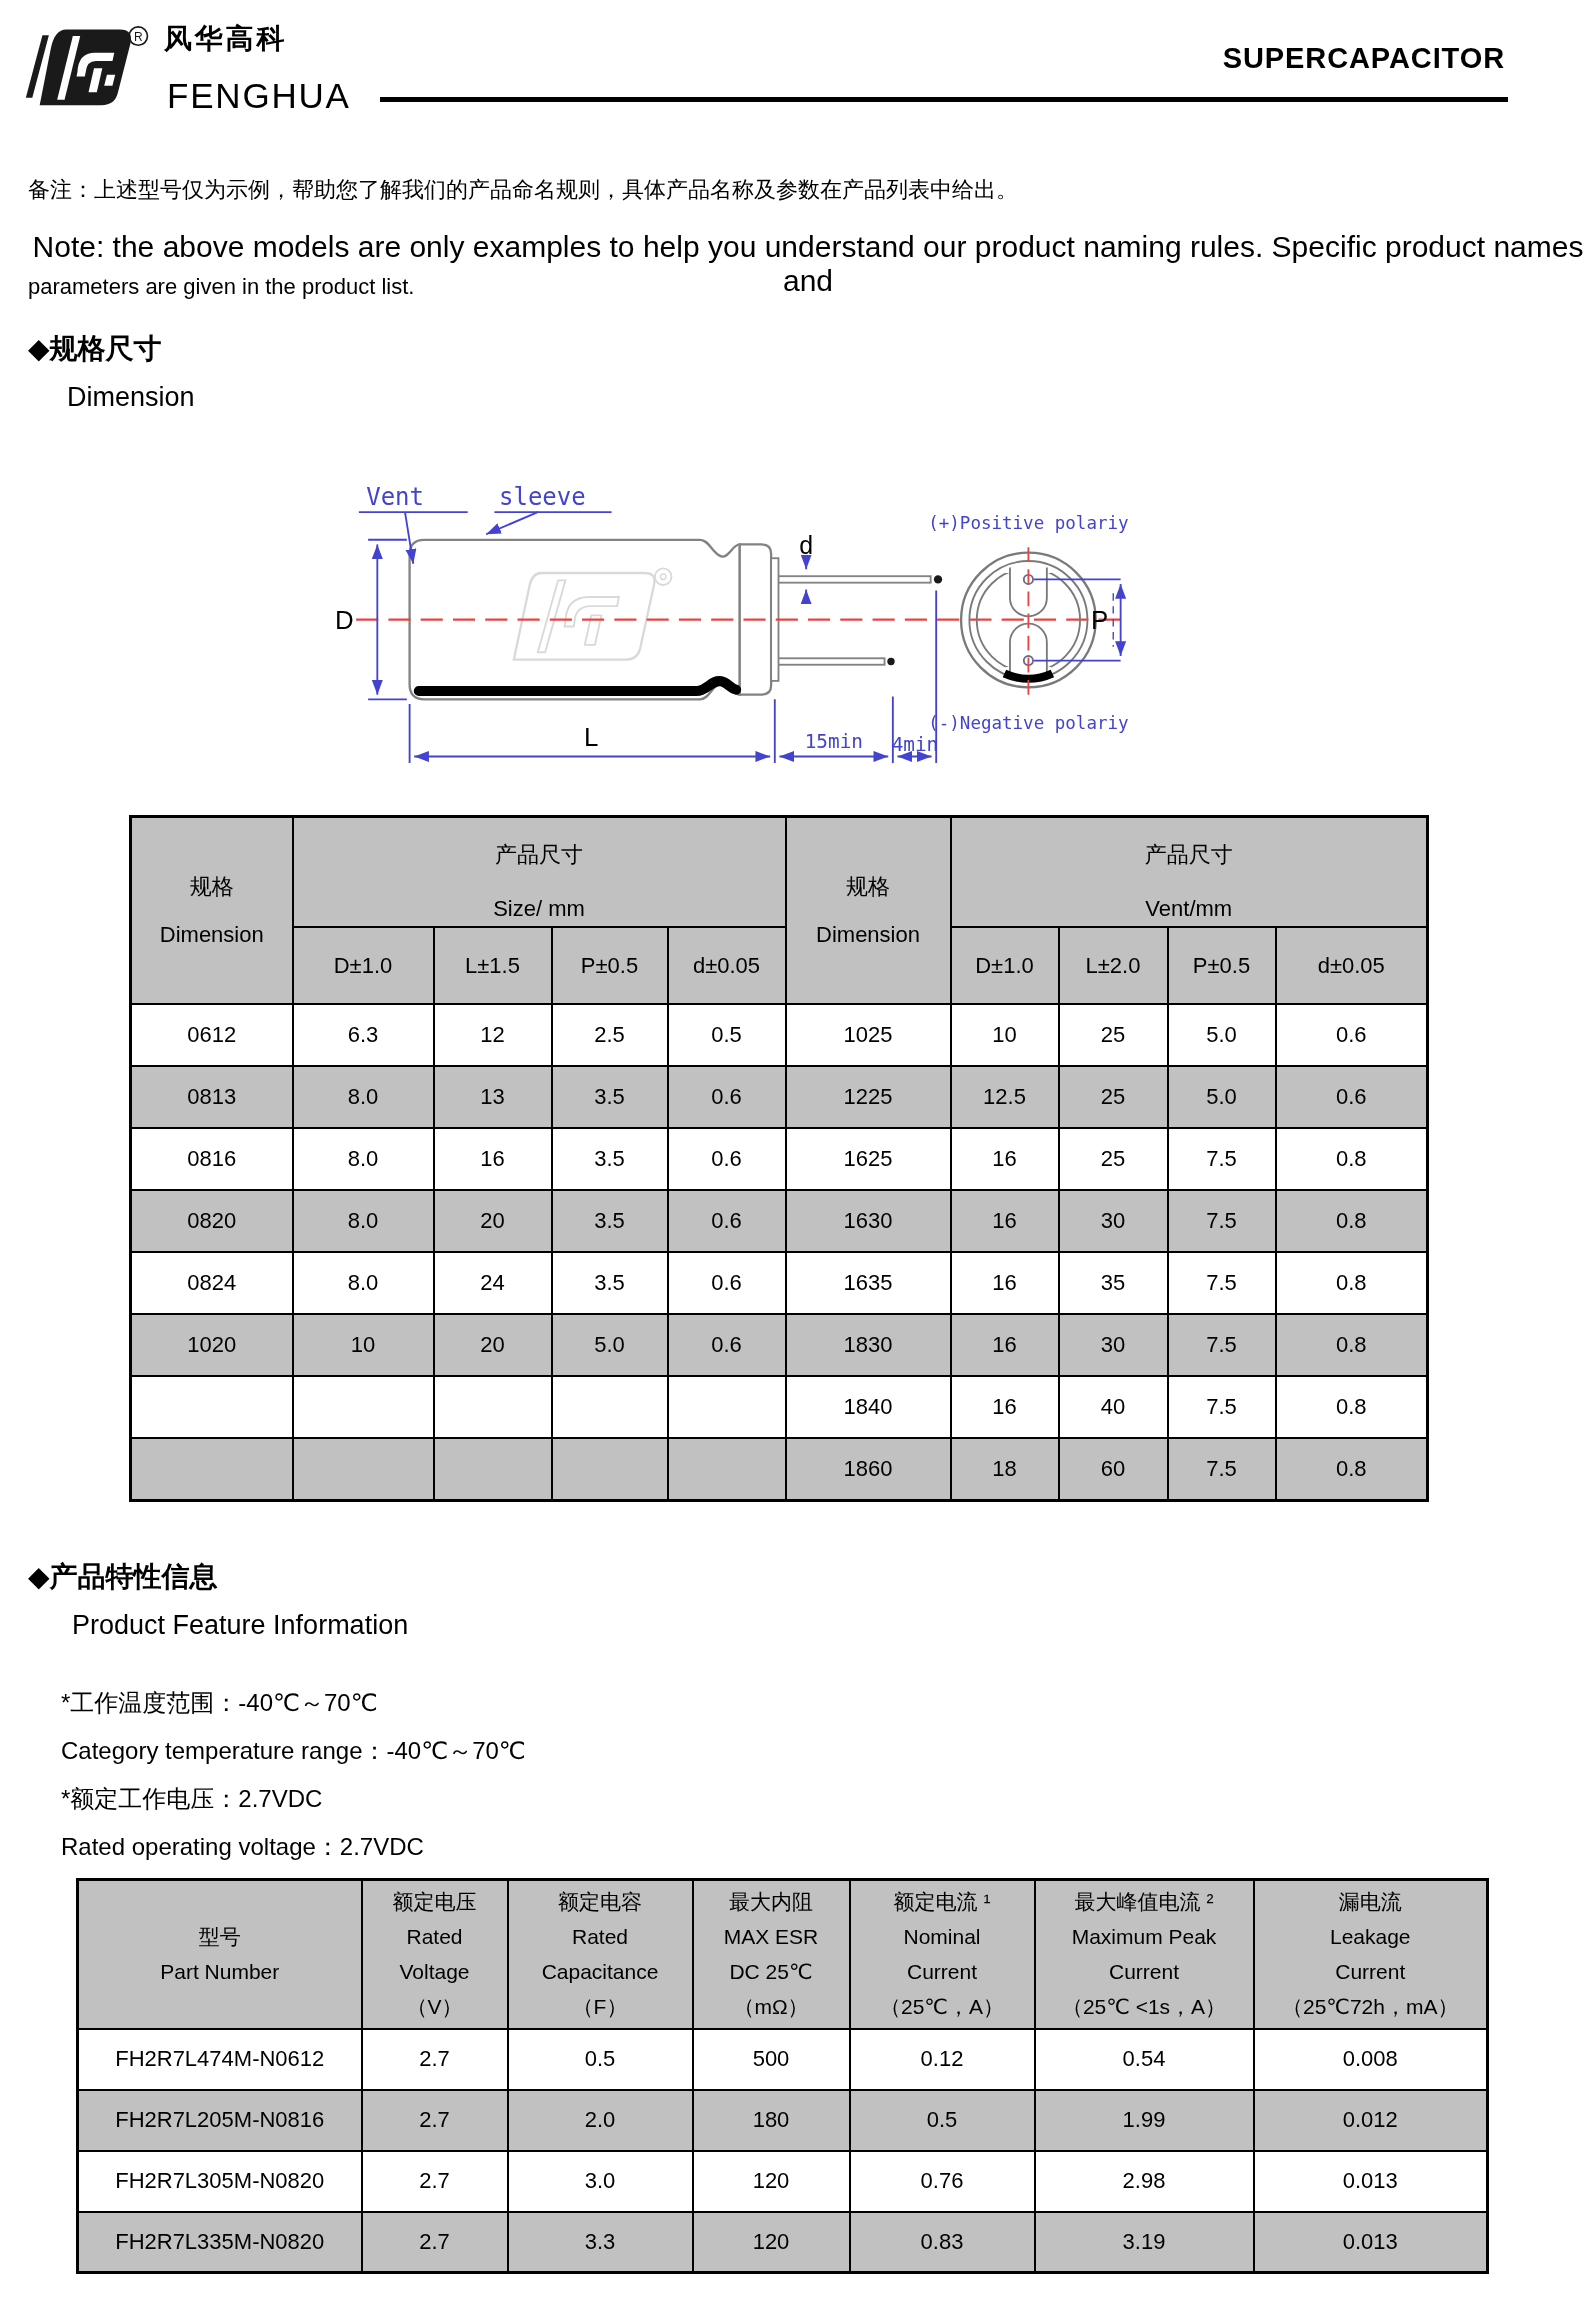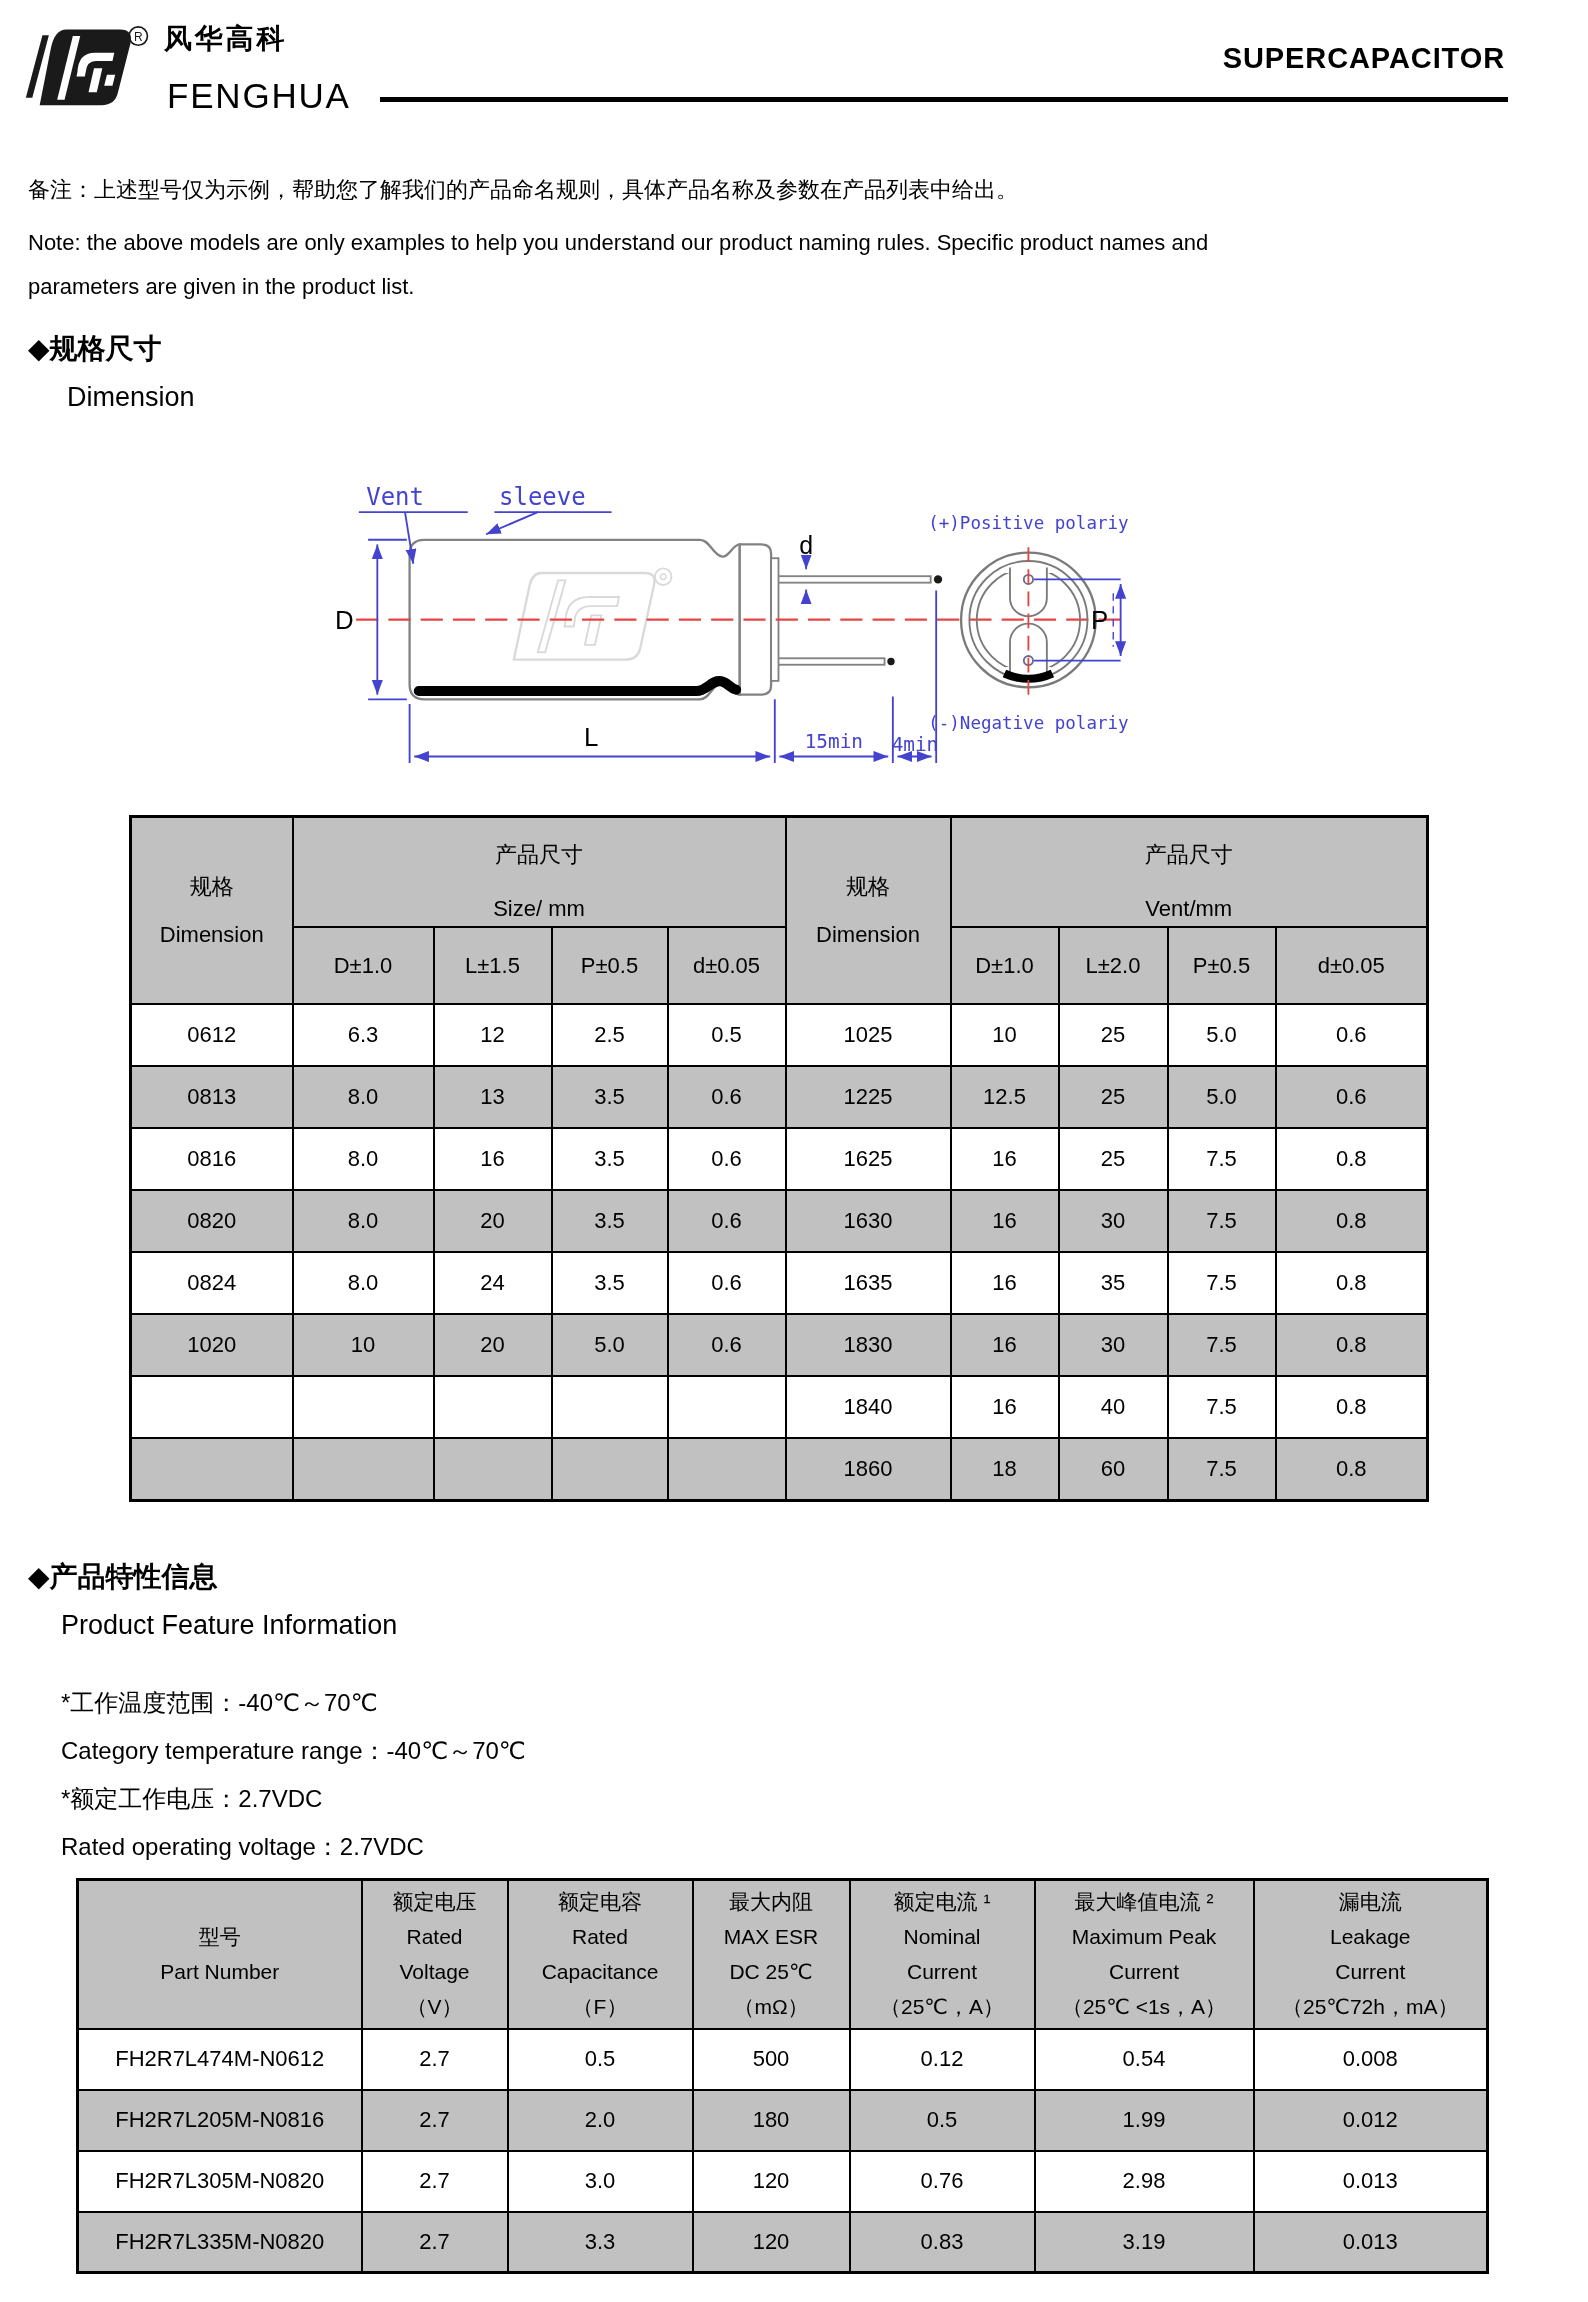--- a/index.html
+++ b/index.html
@@ -15,28 +15,28 @@
   .abs{position:absolute;}
 
   
   .brand-cn{left:164px;top:20px;font-size:28px;font-weight:bold;letter-spacing:2.8px;}
   .brand-en{left:167px;top:76px;font-size:35px;letter-spacing:1.8px;}
   .doc-title{right:83px;top:42px;font-size:29px;font-weight:bold;letter-spacing:0.9px;}
   .header-rule{left:380px;top:97px;width:1128px;height:4.6px;background:#000;}
 
   
   .note-cn{left:28px;top:175px;font-size:22px;}
-  .note-en1{left:28px;top:230px;font-size:22px;}
+  .note-en1{left:28px;top:230px;font-size:30px;text-align:center;}
   .note-en2{left:28px;top:274px;font-size:22px;}
   .sec-cn{font-size:28px;font-weight:bold;}
   .sec-en{font-size:27px;}
   .sec-dim-cn{left:28px;top:330px;}
   .sec-dim-en{left:67px;top:382px;}
   .sec-feat-cn{left:28px;top:1558px;}
-  .sec-feat-en{left:61px;top:1610px;}
+  .sec-feat-en{left:72px;top:1610px;}
   .spec-lines{left:61px;top:1687px;font-size:24px;}
   .spec-lines div{height:48px;}
 
   
   .drawing{left:305px;top:466px;}
   .blu{stroke:var(--drawing-blue,#4343cf);}
   .tblu{fill:var(--drawing-blue,#4343cf);font-family:"DejaVu Sans Mono",monospace;}
   .red{stroke:var(--drawing-red,#e64545);}
   .ink-label{fill:#000;font-family:"Liberation Sans",sans-serif;}
   .outline{stroke:#828282;fill:#ffffff;}

